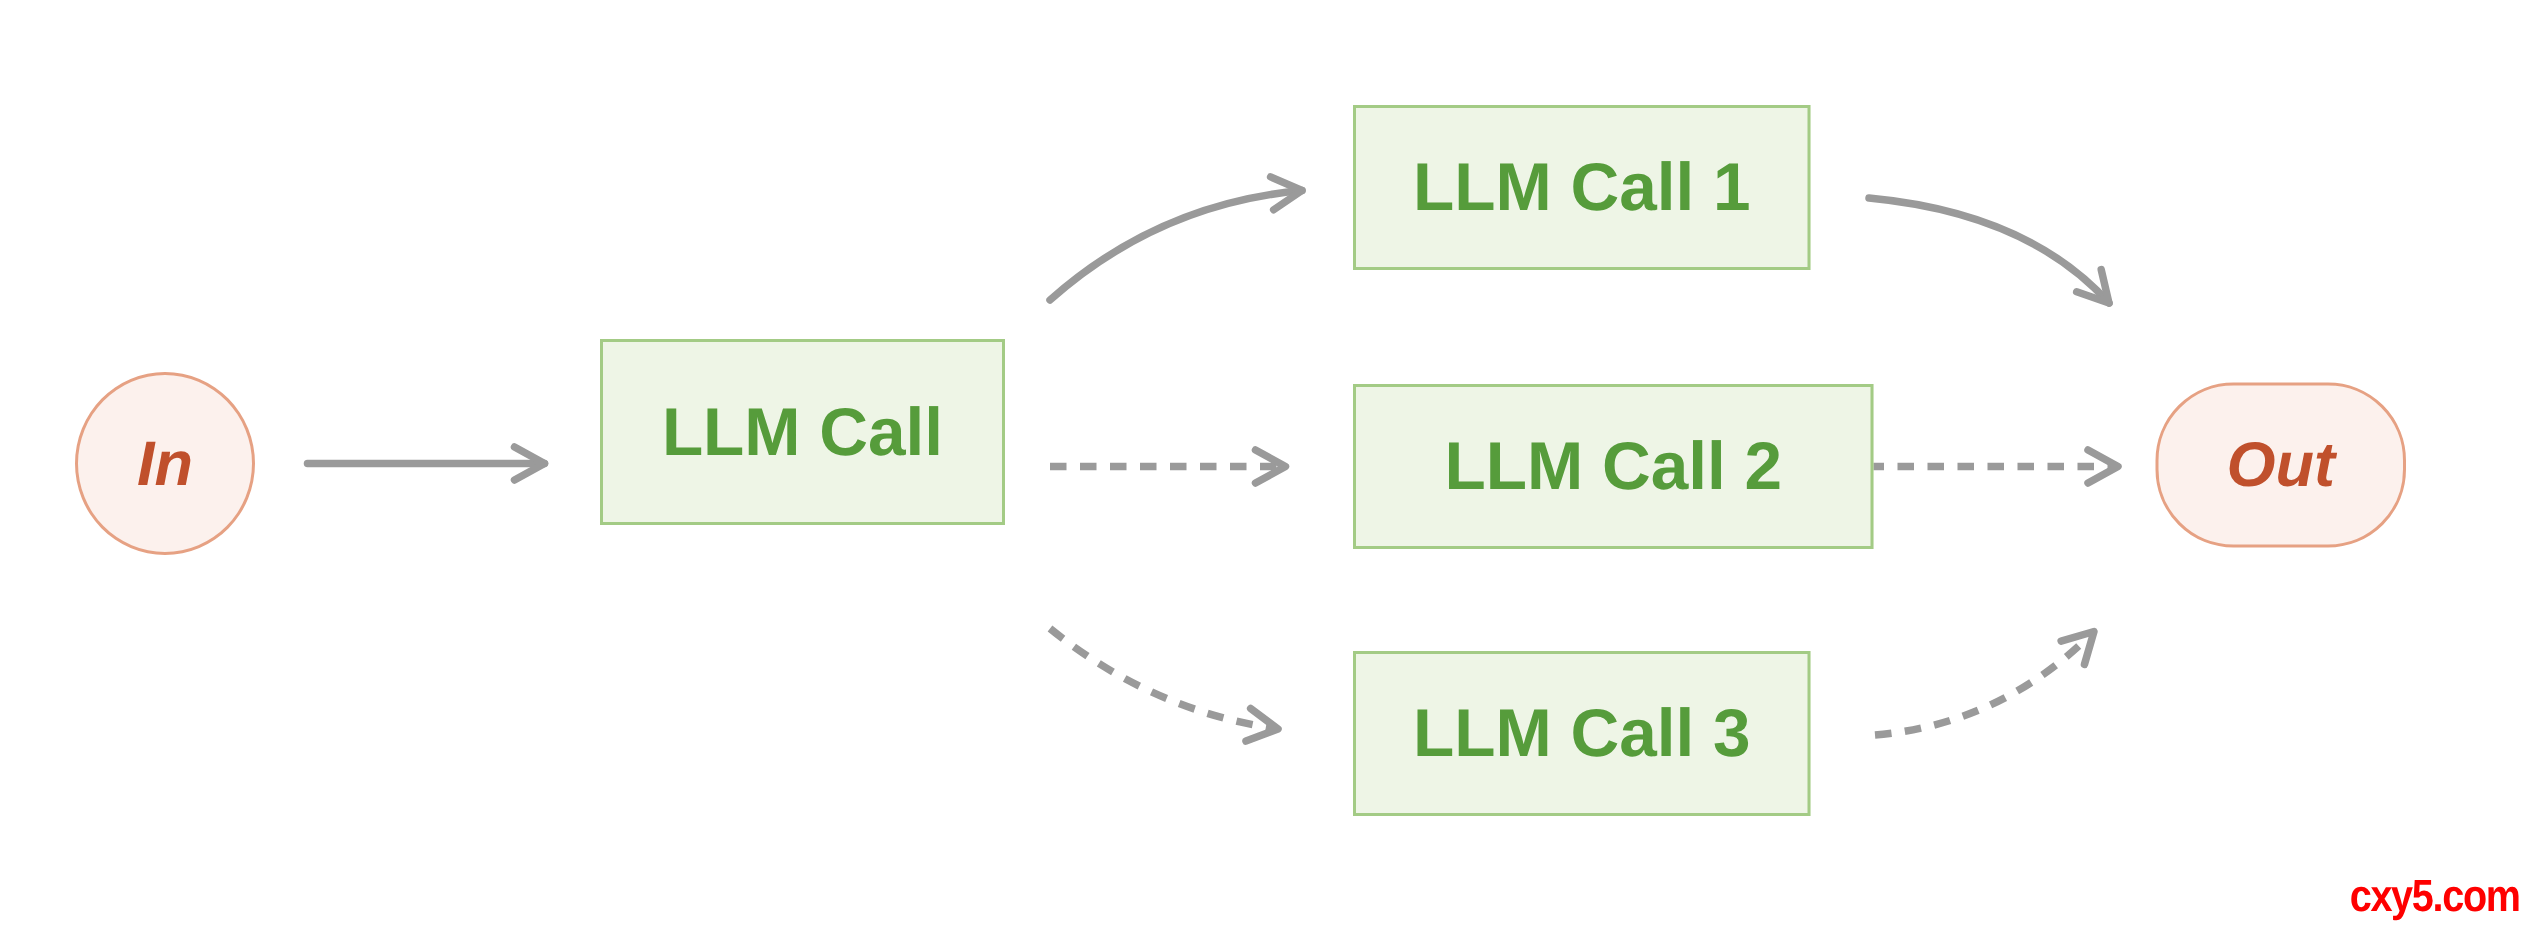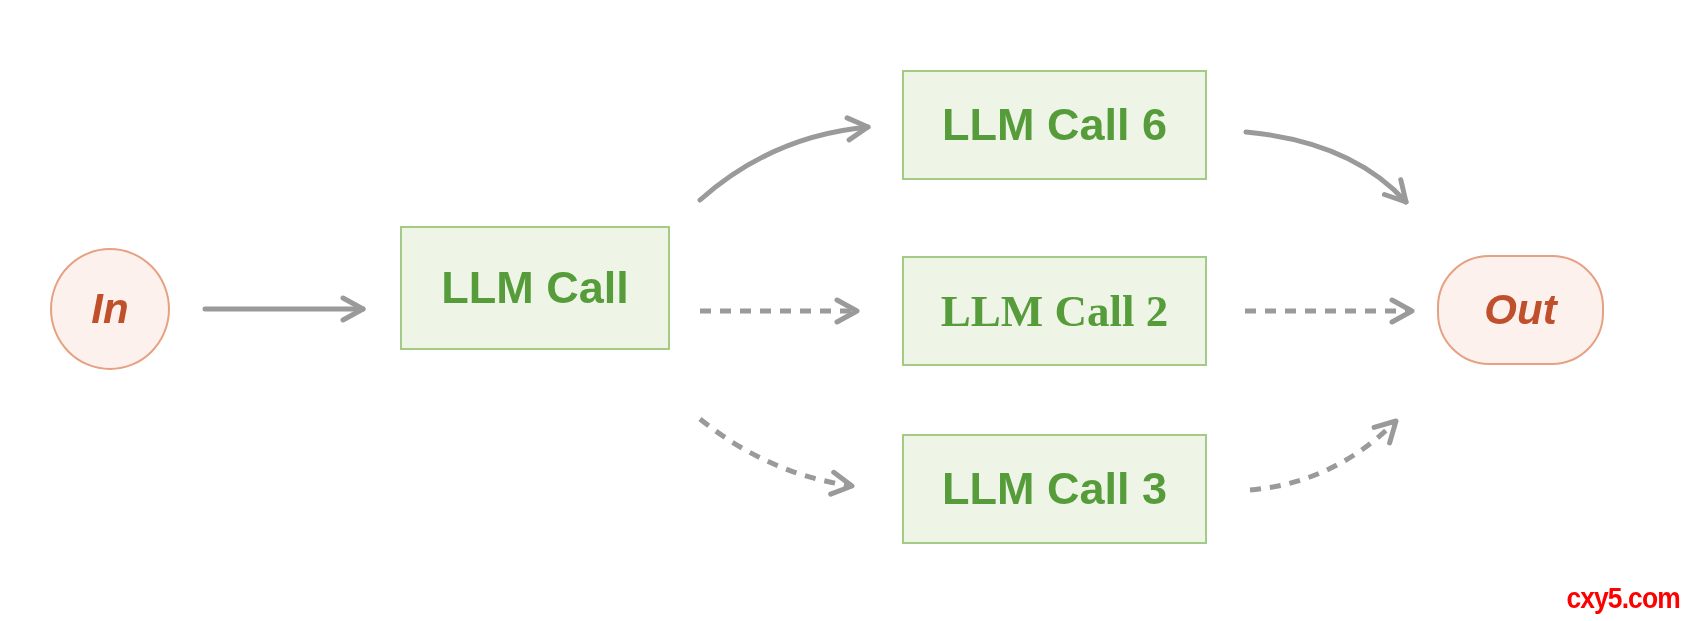--- a/index.html
+++ b/index.html
@@ -44,21 +44,21 @@
   .node-out{left:1437px;top:255px;width:167px;height:110px;border-radius:52px;text-align:center;}
   .box{
     background:var(--box-fill);
     border:2px solid var(--box-border);
     color:var(--box-text);
     font-size:45px;
     line-height:1.25;
   }
   .node-router{left:400px;top:226px;width:270px;height:124px;}
   .node-call1{left:902px;top:70px;width:305px;height:110px;}
-  .node-call2{left:902px;top:256px;width:305px;height:110px;font-family:Liberation Serif, serif;}
+  .node-call2{left:902px;top:256px;width:347px;height:110px;}
   .node-call3{left:902px;top:434px;width:305px;height:110px;text-align:right;}
   .watermark{
     position:absolute;
     right:9px;bottom:6px;
     font-size:30px;font-weight:bold;
     color:var(--watermark-red);
     letter-spacing:-1px;
     transform:scaleX(0.88);
     transform-origin:100% 100%;
   }
@@ -94,21 +94,21 @@
     <span>In</span>
   </div>
 
   <div class="node box node-router">
     <span>
       <span>LLM Call</span><br>
     </span>
   </div>
 
   <div class="node box node-call1">
-    <span>LLM Call 6</span>
+    <span>LLM Call 1</span>
   </div>
 
   <div class="node box node-call2">
     <span>LLM Call 2</span>
   </div>
 
   <div class="node box node-call3">
     <span>LLM Call 3</span>
   </div>
 

